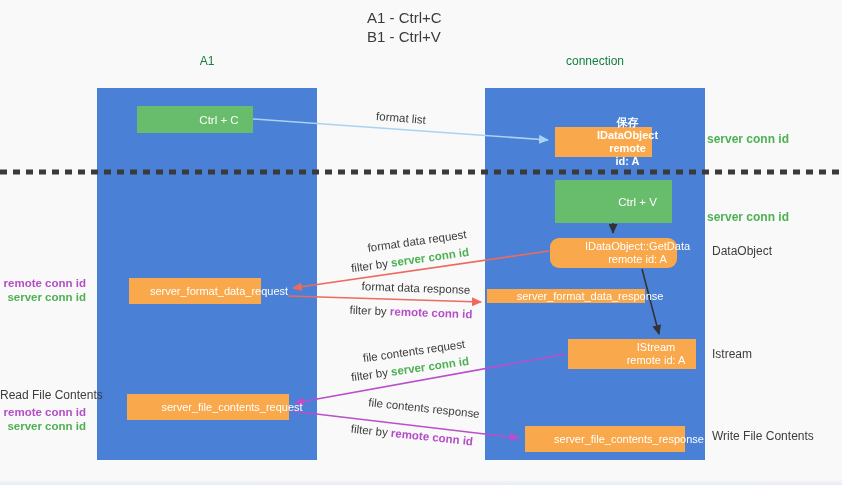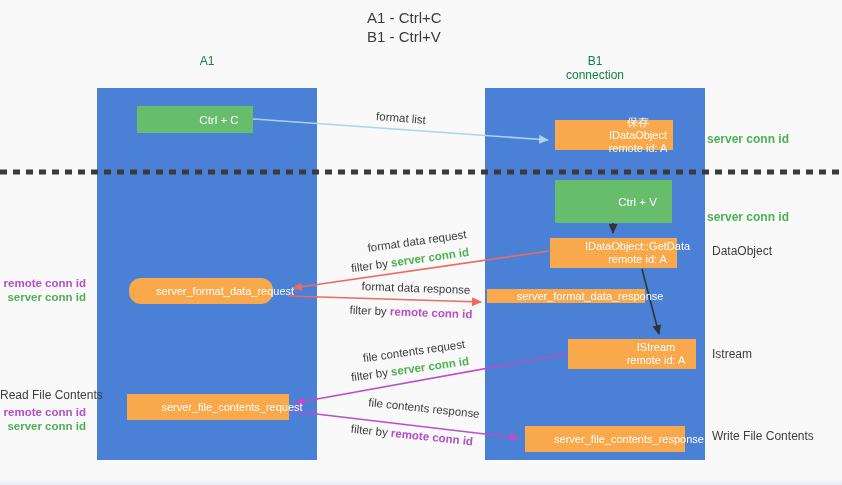--- a/index.html
+++ b/index.html
@@ -77,21 +77,20 @@
 
 <div class="abs title">
   <div>A1 - Ctrl+C</div>
   <div>B1 - Ctrl+V</div>
 </div>
 
 <div class="abs col-header" style="left:97px;">
   <div>A1</div>
 </div>
 <div class="abs col-header" style="left:485px;">
-  <div>B1</div>
   <div>connection</div>
 </div>
 
 <div class="abs lane" style="left:97px;"></div>
 <div class="abs lane" style="left:485px;"></div>
 
 <svg class="abs overlay" viewBox="0 0 842 485">
   <defs>
     <marker id="m-blue" markerWidth="10" markerHeight="9" refX="9" refY="4.5" orient="auto" markerUnits="userSpaceOnUse">
         <path d="M0,0 L10,4.5 L0,9 Z" class="mk-blue"></path>
@@ -112,32 +111,32 @@
   <line x1="642" y1="269" x2="659" y2="334" class="s-black" marker-end="url(#m-black)"></line>
   <line x1="549" y1="251" x2="293" y2="288" class="s-red" marker-end="url(#m-red)"></line>
   <line x1="288" y1="296" x2="481" y2="302" class="s-red" marker-end="url(#m-red)"></line>
   <line x1="566" y1="354" x2="295" y2="403" class="s-purple" marker-end="url(#m-purple)"></line>
   <line x1="291" y1="411" x2="519" y2="438" class="s-purple" marker-end="url(#m-purple)"></line>
 </svg>
 
 <div class="abs node green" style="left:137px;top:106px;width:116px;height:27px;">
   <span>Ctrl + C</span>
 </div>
-<div class="abs node orange" style="left:555px;top:120px;width:118px;height:30px;">
+<div class="abs node orange" style="left:555px;top:127px;width:97px;height:30px;font-weight:bold;">
   <div>保存IDataObject</div>
   <div>remote id: A</div>
 </div>
 <div class="abs node green" style="left:555px;top:180px;width:117px;height:43px;">
   <span>Ctrl + V</span>
 </div>
-<div class="abs node orange" style="left:550px;top:238px;width:127px;height:30px;">
+<div class="abs node orange" style="left:550px;top:238px;width:127px;height:30px;border-radius:9px;">
   <div>IDataObject::GetData</div>
   <div>remote id: A</div>
 </div>
-<div class="abs node orange" style="left:129px;top:278px;width:144px;height:26px;border-radius:12px;">
+<div class="abs node orange" style="left:129px;top:278px;width:132px;height:26px;">
   <span>server_format_data_request</span>
 </div>
 <div class="abs node orange" style="left:487px;top:289px;width:158px;height:14px;">
   <span>server_format_data_response</span>
 </div>
 <div class="abs node orange" style="left:568px;top:339px;width:128px;height:30px;">
   <div>IStream</div>
   <div>remote id: A</div>
 </div>
 <div class="abs node orange" style="left:127px;top:394px;width:162px;height:26px;">

